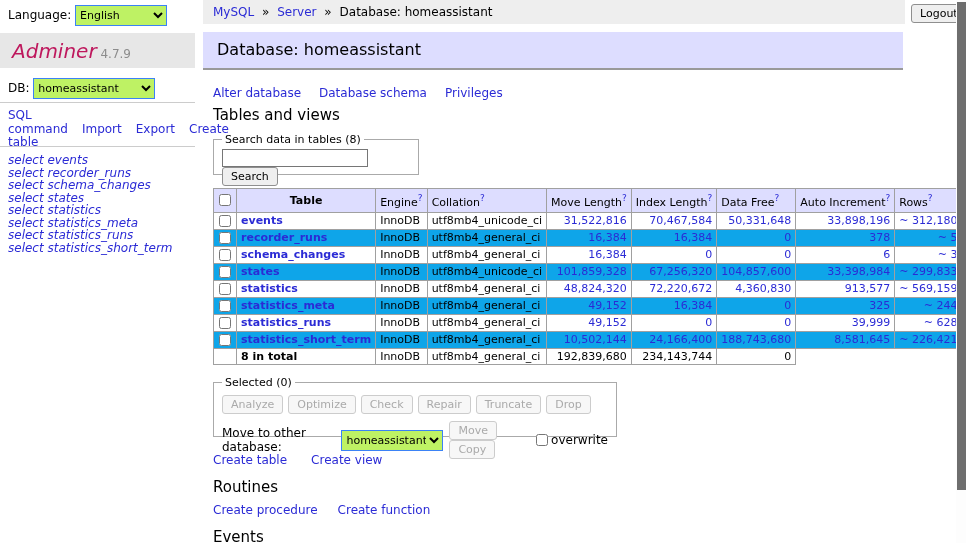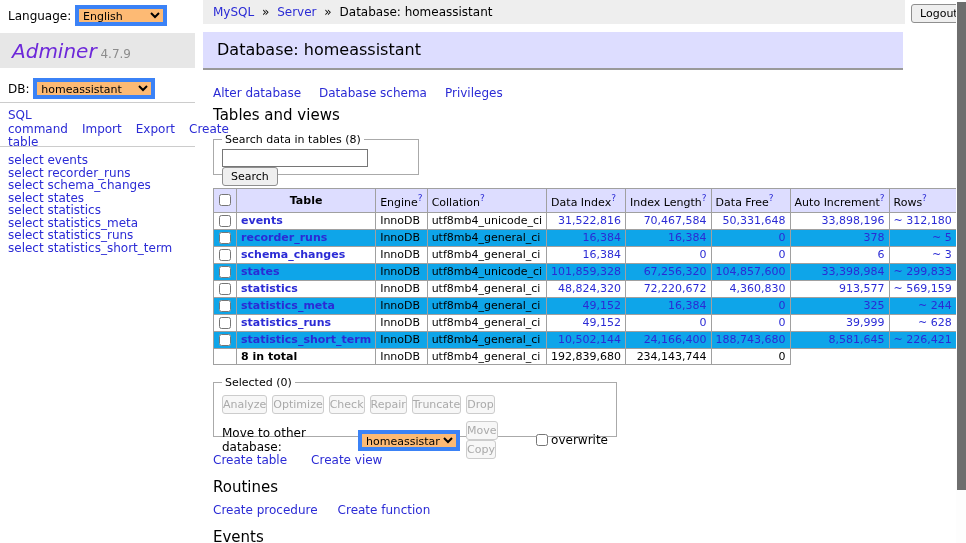--- a/index.html
+++ b/index.html
@@ -3,43 +3,43 @@
 <meta charset="utf-8">
 <style>
   * { box-sizing: border-box; }
   html,body { margin:0; padding:0; }
   body {
     width:966px; height:543px; position:relative; overflow:hidden;
     background:#fff; color:#000;
     font-family:"DejaVu Sans","Liberation Sans",sans-serif; font-size:12px;
   }
   a { color:#2b2bd5; text-decoration:none; cursor:pointer; }
-  select { border:4px solid #3b82f6; background:#fdba74; font-family:inherit; font-size:11px; height:21px; }
+  select { border:1px solid #3b82f6; background:#bef264; font-family:inherit; font-size:11px; height:21px; }
   .btn { font-size:11px; padding:2px 8px; background:#efefef; border:1px solid #8f8f8f; border-radius:3px; font-family:inherit; cursor:pointer; }
 
   
   .lang-row { position:absolute; left:8px; top:5px; }
   .lang-row select { width:92px; }
   .logout { position:absolute; left:911px; top:4px; }
   .breadcrumb { position:absolute; left:203px; top:0; width:702px; height:24px; background:#eee;
     line-height:24px; padding:0 10px; white-space:nowrap; }
   .bc-sep { margin:0 4px; }
 
   
   .sidebar-brand { position:absolute; left:0; top:33px; width:195px; height:35px; background:#e7e7e7; padding:6px 0 0 12px; }
-  .brand-name { font-style:italic; font-size:20px; color:#6d28d9; }
+  .brand-name { font-style:italic; font-size:20px; color:#be185d; }
   .brand-version { font-size:12px; color:#8c8c8c; }
   .db-row { position:absolute; left:8px; top:78px; }
   .db-row select { width:122px; }
   .side-hr { position:absolute; left:0; width:195px; border:0; border-top:1px solid #ccc; margin:0; }
   .hr1 { top:102px; } .hr2 { top:146px; }
   .side-actions { position:absolute; left:8px; top:109px; width:170px; line-height:13.5px; }
   .side-actions a { margin-right:14px; }
   .side-tables { position:absolute; left:8px; top:154px; }
-  .side-tables a { display:block; line-height:12.5px; }
+  .side-tables a { display:block; line-height:12.5px;font-style:italic; }
 
   
   .titlebar { position:absolute; left:203px; top:32px; width:700px; height:38px; background:#ddf;
     border-bottom:2px solid #999; font-size:16px; line-height:36px; padding-left:14px; }
   .links-row { position:absolute; }
   .links-row a { margin-right:18px; }
   .db-links { left:213px; top:86px; }
   .h3 { position:absolute; font-size:15px;text-align:center; }
   .tables-heading { left:213px; top:106px; }
   fieldset { border:1px solid #aaa; margin:0; padding:3px 8px 6px; background:#fff; }
@@ -60,21 +60,21 @@
   td.num { text-align:right; color:#2b2bd5; }
   td.name a { font-weight:bold; }
   tr.alt td { background:#0ea5e9; }
   tr.total td { color:#000; background:#fff; }
   tr.total td.num { color:#000; }
   tr.total .total-lbl { font-weight:bold;margin-top:40px; }
   tr.total td.blank { border:none; }
 
   
   .selected-fs { position:absolute; left:213px; top:376px; width:404px; height:61px; }
-  .dbtn { font-size:11px; padding:2px 0; margin-right:5px; background:#f7f7f7; border:1px solid #ccc;
+  .dbtn { font-size:11px; padding:2px 8px; margin-right:5px; background:#f7f7f7; border:1px solid #ccc;
     border-radius:3px; color:#aaa; font-family:inherit; }
   .sel-buttons { margin:3px 0 7px; }
   .move-row { display:flex; align-items:center; gap:6px; }
   .move-row select { width:102px; }
   .ow { display:inline-flex; align-items:center; gap:2px; }
 
   .create-links { left:213px; top:453px; }
   .create-links a { margin-right:24px; }
   .routines-heading { left:213px; top:478px; }
   .routine-links { left:213px; top:503px; }
@@ -136,21 +136,21 @@
   <button class="btn">Search</button>
 </fieldset>
 
 <table class="tables">
   <thead>
       <tr>
         <th class="check"><input type="checkbox" style=""></th>
         <th class="w-table t-name"><span>Table</span></th>
         <th class="w-engine"><span>Engine</span><sup><a>?</a></sup></th>
         <th class="w-coll"><span>Collation</span><sup><a>?</a></sup></th>
-        <th class="w-dl"><span>Data Index</span><sup><a>?</a></sup></th>
+        <th class="w-dl"><span>Move Length</span><sup><a>?</a></sup></th>
         <th class="w-il"><span>Index Length</span><sup><a>?</a></sup></th>
         <th class="w-df"><span>Data Free</span><sup><a>?</a></sup></th>
         <th class="w-ai"><span>Auto Increment</span><sup><a>?</a></sup></th>
         <th class="w-rows"><span>Rows</span><sup><a>?</a></sup></th>
         <th class="w-com"><span>Comment</span></th>
       </tr>
     </thead>
   <tbody>
       <tr>
         <td class="check"><input type="checkbox" style=""></td>

